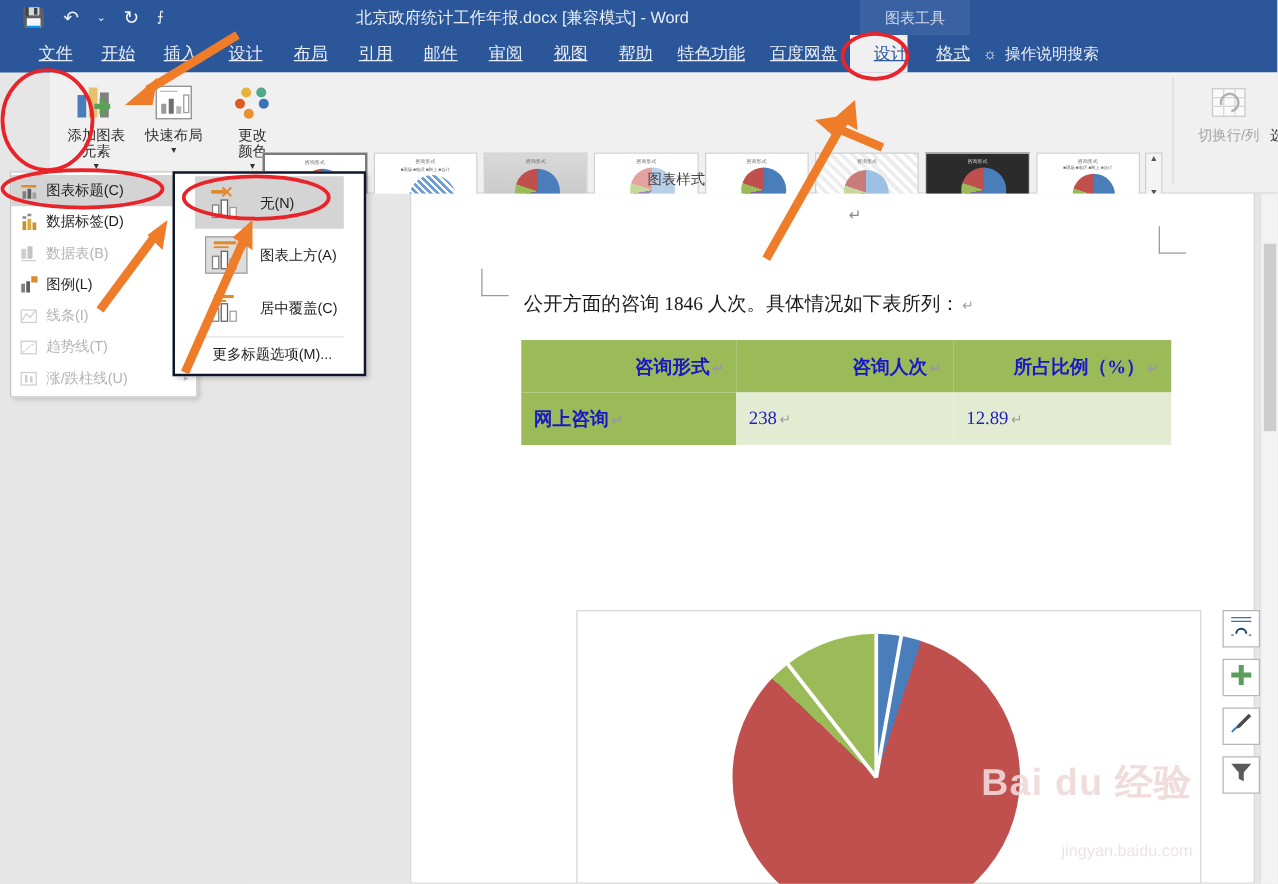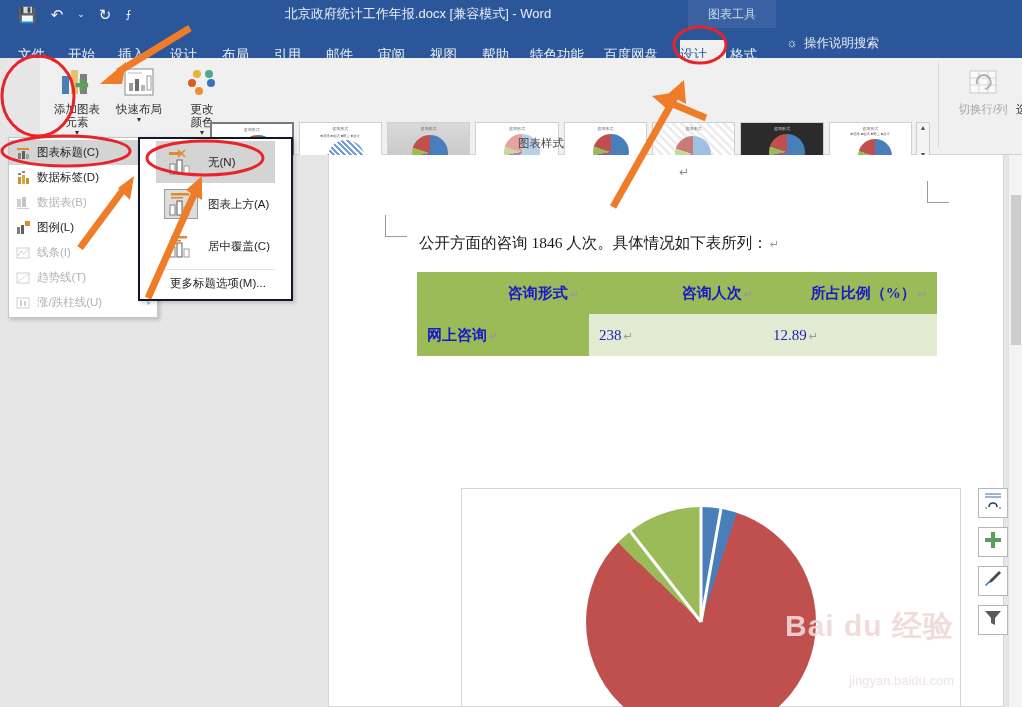--- a/index.html
+++ b/index.html
@@ -28,23 +28,24 @@
     position:absolute; left:688px; top:0; width:88px; height:28px;
     background:#3a62a3; color:#cfd9ea; font-size:12px; line-height:28px; text-align:center;
   }
 
   
   .tabstrip{
     position:absolute; left:0; top:28px; width:1022px; height:30px;
     background:#2b579a;
   }
   .tab{
-    position:absolute; top:12px; height:30px; line-height:30px;
-    color:#e9eef7; font-size:13.5px; text-align:left; cursor:pointer;
+    position:absolute; top:0; height:30px; line-height:30px;
+    color:#e9eef7; font-size:13.5px; text-align:right; cursor:pointer;
     white-space:nowrap;
+    text-decoration:underline;
   }
   .tab.active{ background:#f0f0f0; color:#2b579a; }
   .tellme{
     position:absolute; left:786px; top:0; height:30px; line-height:30px;
     color:#e9eef7; font-size:12.5px; white-space:nowrap;
   }
   .bulb{ display:inline-block; width:12px; text-align:center; margin-right:6px; }
 
   
   .ribbon{

